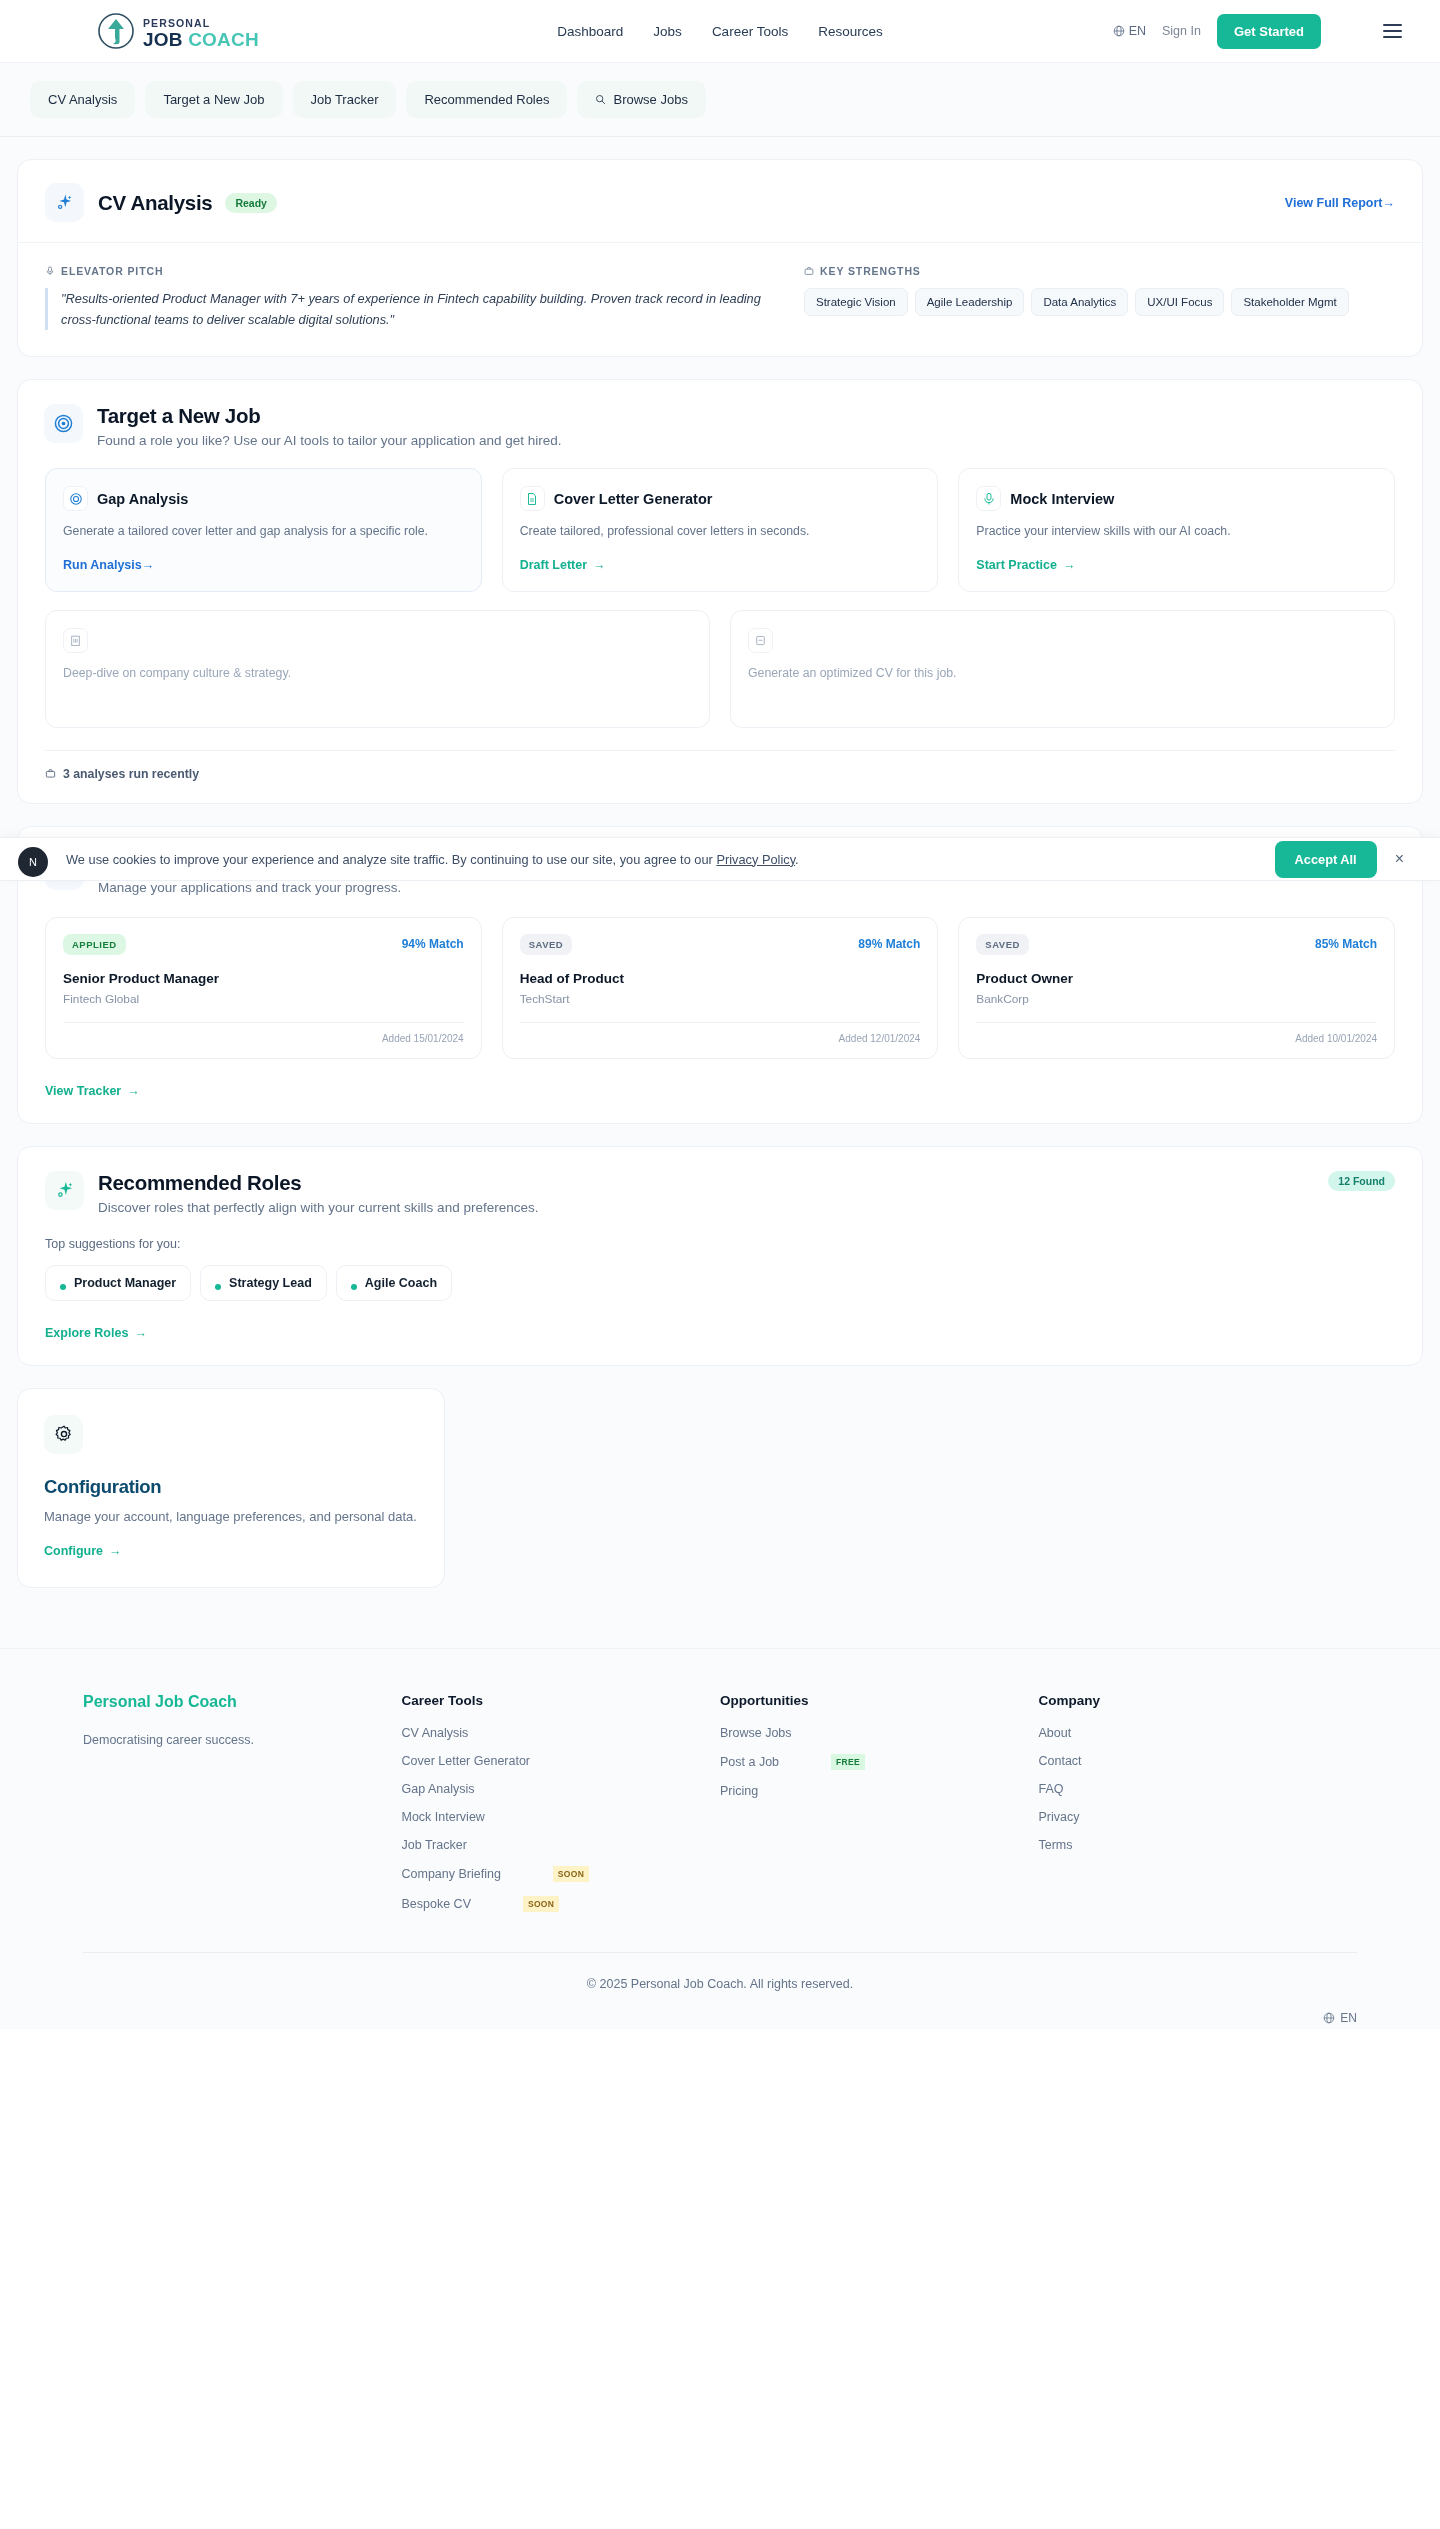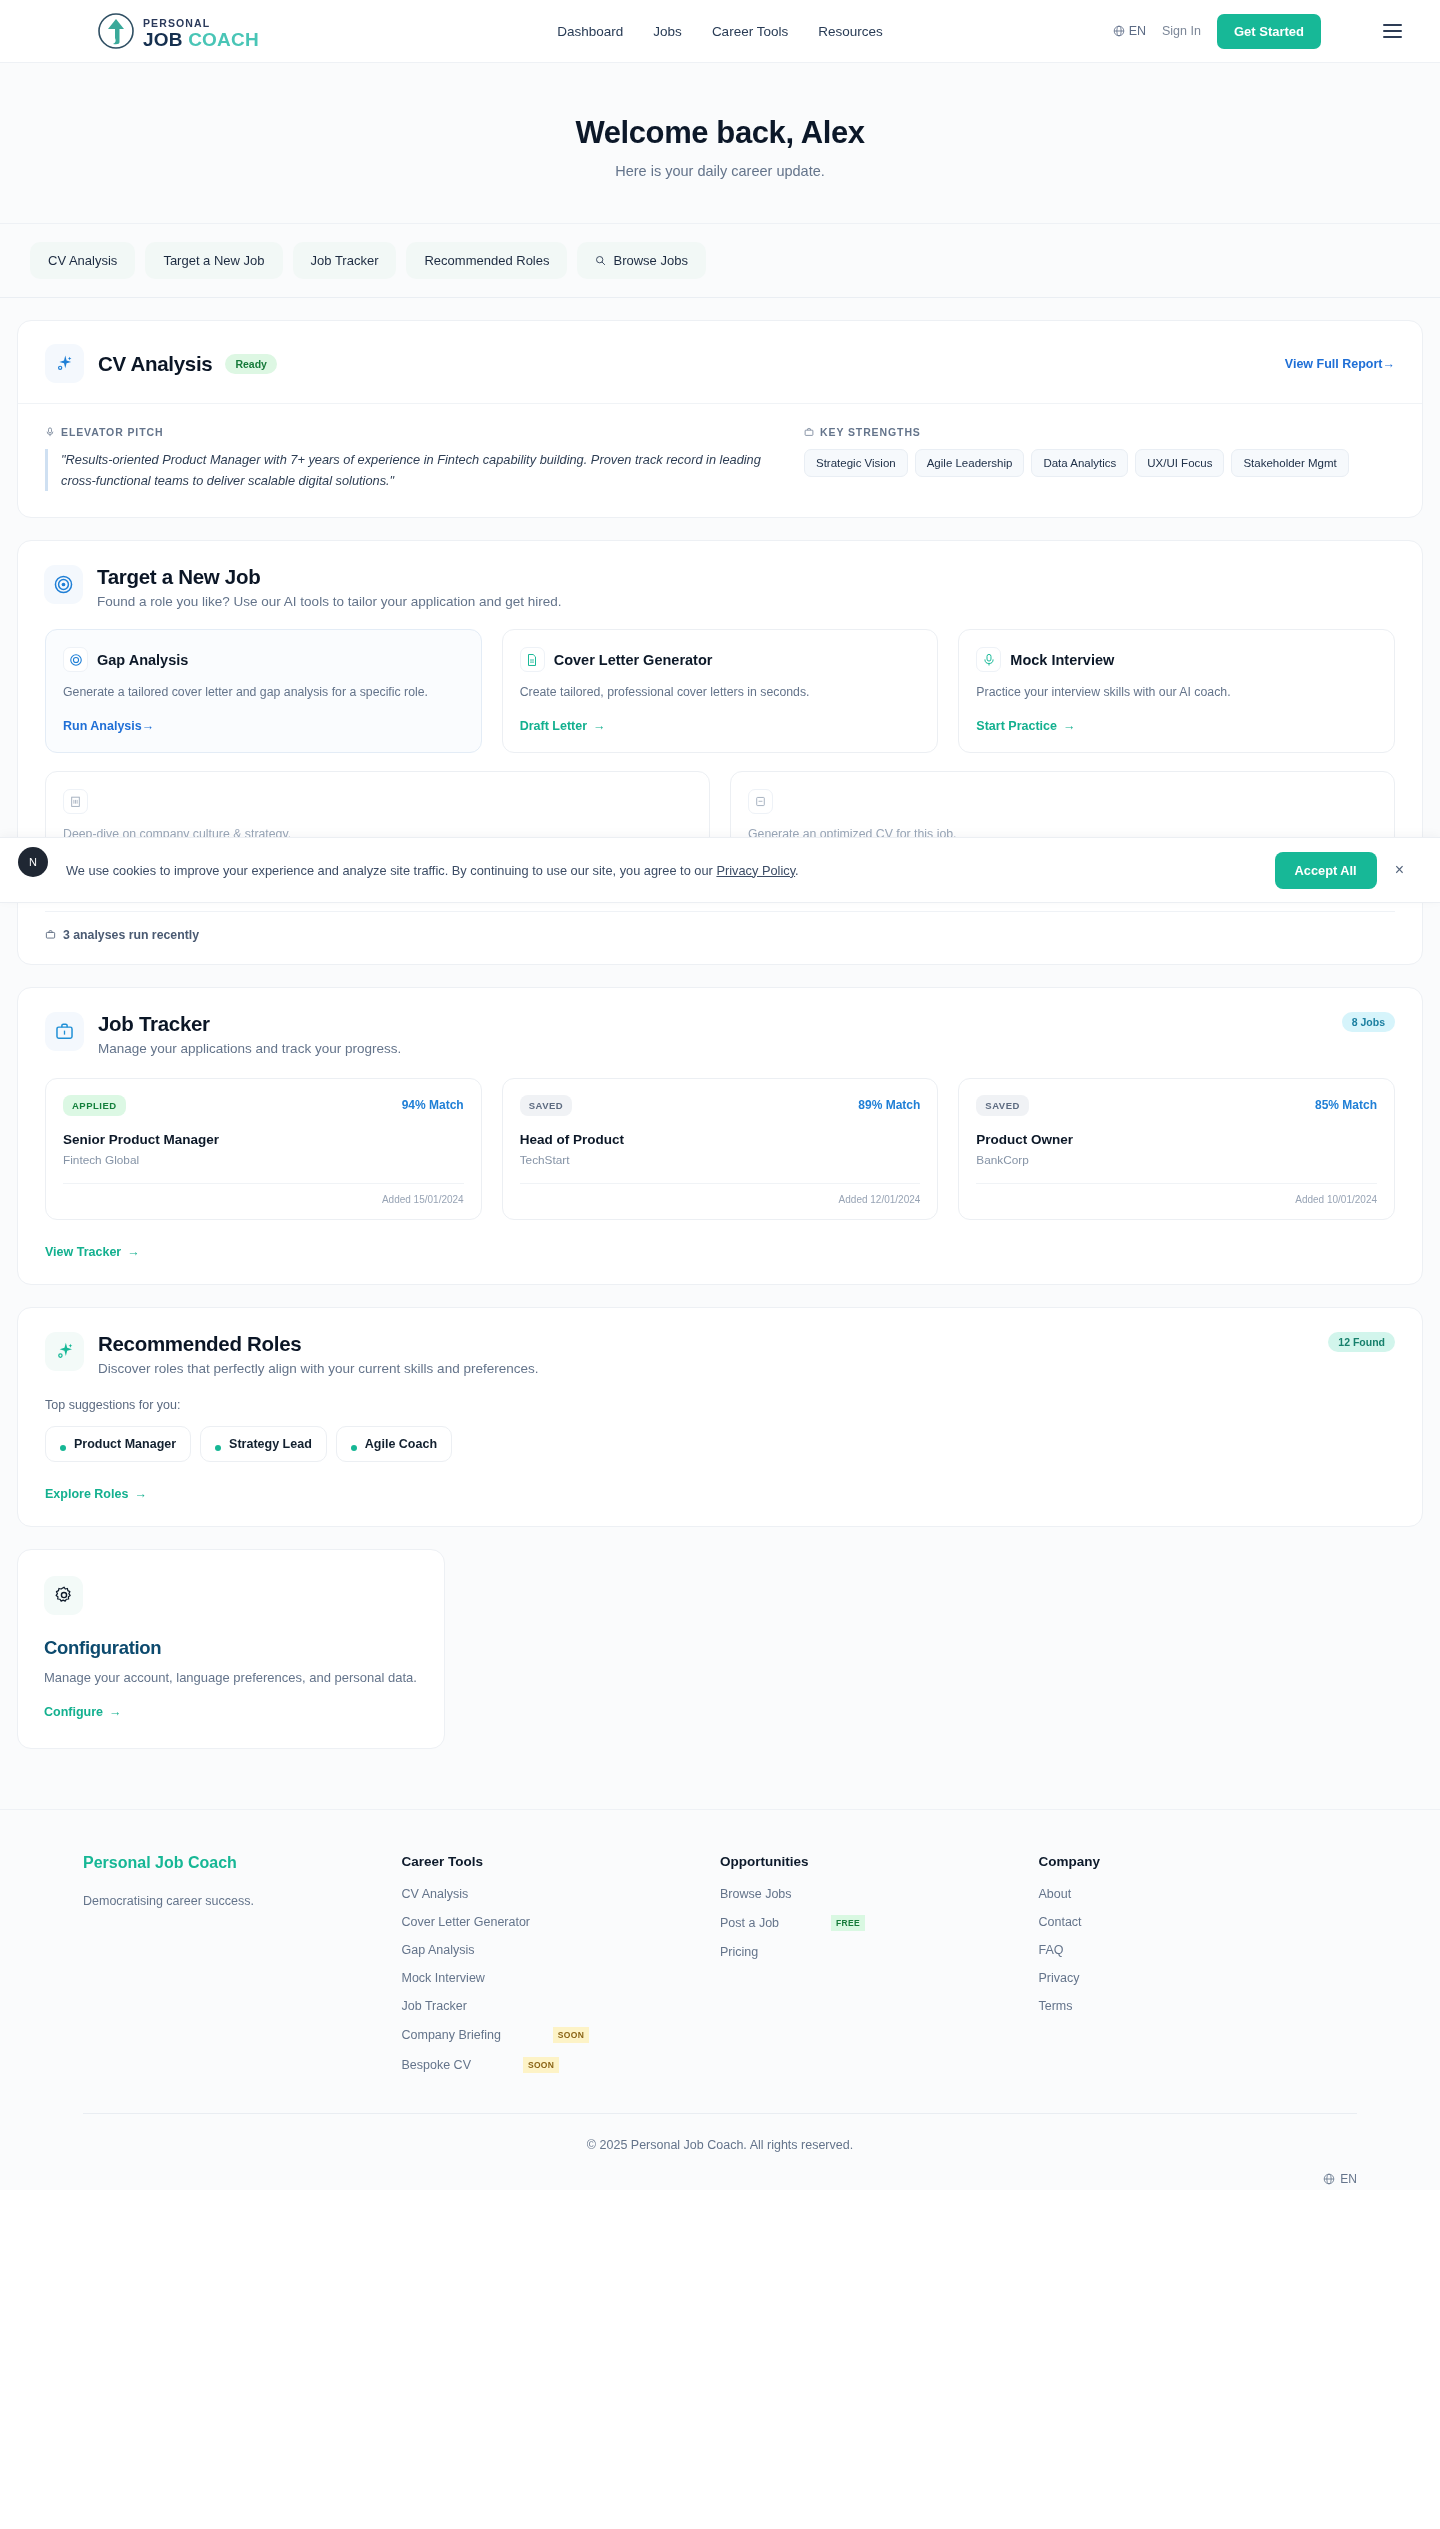--- a/index.html
+++ b/index.html
@@ -222,21 +222,21 @@
     padding: 24px 0 38px; text-align: center;
     font-size: 12.5px; color: #64748b; position: relative;
   }
   .footer-lang {
     position: absolute; right: 0; bottom: 4px;
     display: flex; align-items: center; gap: 5px; font-size: 12px; color: #64748b;
   }
 
   
   .cookie {
-    position: absolute; left: 0; right: 0; top: 837px; height: 66px;
+    position: absolute; left: 0; right: 0; top: 837px; height: 44px;
     background: #ffffff; border-top: 1px solid #eceff3; border-bottom: 1px solid #eceff3;
     display: flex; align-items: center; padding: 0 36px 0 66px;
     box-shadow: 0 -2px 10px rgba(16,24,40,.04);
     z-index: 20;
   }
   .cookie-text { font-size: 12.8px; color: #3d4d66; }
   .cookie-text a { color: #3d4d66; }
   .cookie-actions { margin-left: auto; display: flex; align-items: center; gap: 18px; }
   .accept {
     background: #17b897; color: #fff; border: none; border-radius: 8px;
@@ -295,24 +295,20 @@
       <a class="signin" href="#">Sign In</a>
       <button class="get-started">Get Started</button>
       <span class="burger">
         <span></span>
           <span></span>
           <span></span>
       </span>
     </div>
   </div>
 
-  <div class="hero">
-    <h1>Welcome back, Alex</h1>
-    <p>Here is your daily career update.</p>
-  </div>
 
   <div class="tabbar">
     <button class="tab">
         <span>CV Analysis</span>
       </button>
     <button class="tab">
         <span>Target a New Job</span>
       </button>
     <button class="tab">
         <span>Job Tracker</span>

